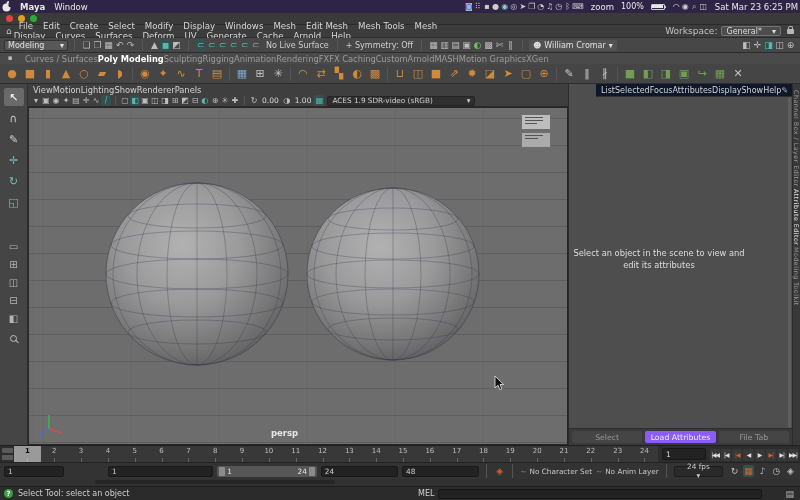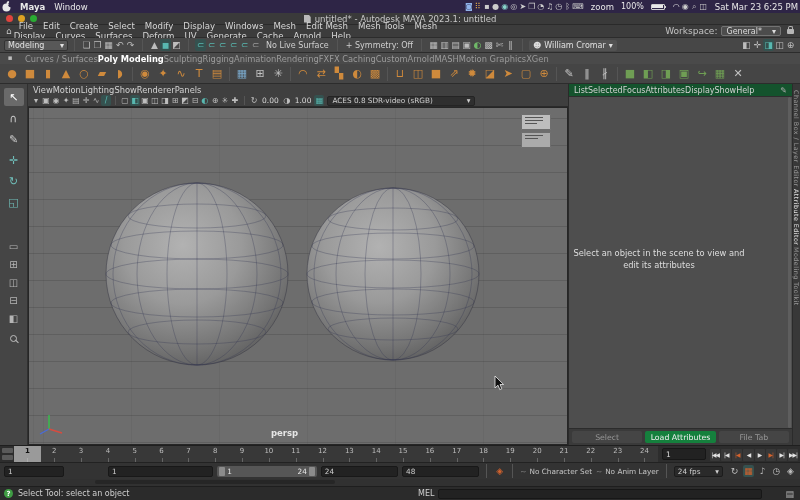--- a/index.html
+++ b/index.html
@@ -77,28 +77,28 @@
   .sphere{position:absolute;}
   #persp-label{position:absolute;left:242px;top:320px;font-size:8.5px;color:#e6e6e6;}
   #gizmo{position:absolute;left:8px;bottom:8px;}
   #hudthumb{position:absolute;right:12px;top:6px;width:34px;display:flex;flex-direction:column;gap:2px;}
   #hudthumb .card{width:30px;height:16px;background:#bdbdbd;border:1px solid #6e6e6e;border-radius:1px;padding:2px 3px;display:flex;flex-direction:column;gap:2px;}
   #hudthumb .card i{display:block;height:1px;background:#555;width:80%;}
   #cursor{position:absolute;left:465px;top:268px;}
 
   
   #aepanel{position:absolute;top:84px;left:568px;width:224px;bottom:55px;background:#4e4e4e;border-left:1px solid #2a2a2a;}
-  #aemenus{display:flex;align-items:center;height:13px;background:#14532d;border-bottom:1px solid #2e2e2e;padding:0 5px;font-size:8px;color:#d2d2d2;}
+  #aemenus{display:flex;align-items:center;height:13px;background:#0f172a;border-bottom:1px solid #2e2e2e;padding:0 5px;font-size:8px;color:#d2d2d2;margin-left:27px;}
   #aemenus .pin{margin-left:auto;font-size:8px;color:#aaa;}
   #aebody{position:absolute;top:13px;left:0;right:4px;bottom:17px;display:flex;align-items:flex-start;}
   #aehint{margin-top:150px;width:180px;text-align:center;font-size:8.3px;color:#dedede;line-height:1.5;}
   #aescroll{position:absolute;top:13px;bottom:17px;right:1px;width:3px;background:#5e5e5e;border-radius:2px;}
   #aebuttons{position:absolute;left:0;right:0;bottom:0;height:17px;background:#3a3a3a;border-top:1px solid #2c2c2c;display:flex;gap:3px;padding:2px 3px;}
   #aebuttons .btn{flex:1;display:flex;align-items:center;justify-content:center;font-size:7.8px;border-radius:2px;background:#454545;color:#969696;}
-  #aebuttons .btn.primary{background:#15803d;color:#efefef;}
+  #aebuttons .btn.primary{background:#8b5cf6;color:#efefef;}
 
   
   #sidestrip{position:absolute;top:84px;left:792px;width:8px;bottom:55px;background:#383838;border-left:1px solid #2b2b2b;display:flex;flex-direction:column;align-items:center;gap:14px;padding-top:6px;}
   #sidestrip .vtab{writing-mode:vertical-rl;font-size:6.3px;color:#9a9a9a;letter-spacing:.5px;}
   #sidestrip .vtab.active{color:#e0e0e0;}
 
   
   #timeslider{top:445px;height:17px;background:#2d2d2d;border-top:1px solid #1f1f1f;}
   #tgrip{position:absolute;left:2px;top:2px;width:11px;height:13px;display:flex;flex-direction:column;gap:2px;}
   #tgrip i{display:block;height:5px;background:#5a5a5a;border-radius:1px;}
@@ -110,21 +110,21 @@
   #transport{position:absolute;left:710px;right:2px;top:2px;height:13px;display:flex;gap:1px;align-items:center;}
   #transport .tbtn{flex:1;display:flex;align-items:center;justify-content:center;font-size:5.8px;color:#e2e2e2;letter-spacing:-1px;height:12px;background:#383838;border-radius:1px;}
 
   
   #rangerow{top:462px;height:17px;background:#333;border-top:1px solid #222;padding:0 4px;gap:4px;font-size:7.3px;}
   .rfield{height:11px;background:#222;border:1px solid #181818;border-radius:2px;color:#cfcfcf;display:flex;align-items:center;padding:0 3px;font-size:7.3px;}
   #rslider{width:106px;height:11px;background:#565656;border-radius:2px;position:relative;display:flex;align-items:center;justify-content:space-between;padding:0 2px;color:#e8e8e8;}
   #rslider .hnd{width:6px;height:9px;background:#8b8b8b;border-radius:1px;}
   #rangerow .dd{display:flex;align-items:center;gap:3px;color:#c5c5c5;white-space:nowrap;}
   #rangerow .right-icons{display:flex;gap:3px;margin-left:2px;}
-  .fpsbox{display:flex;align-items:center;justify-content:space-between;width:52px;height:11px;background:#2a2a2a;border:1px solid #1c1c1c;border-radius:2px;padding:0 3px;color:#cfcfcf;}
+  .fpsbox{display:flex;align-items:center;justify-content:center;width:52px;height:11px;background:#2a2a2a;border:1px solid #1c1c1c;border-radius:2px;padding:0 3px;color:#cfcfcf;flex-direction:column;}
 
   
   #grooverow{top:479px;height:7px;background:#313131;}
   #groove{position:absolute;left:95px;top:1px;width:240px;height:4px;background:#262626;border-radius:2px;}
   #helprow{top:486px;height:14px;background:#2b2b2b;border-top:1px solid #1e1e1e;padding:0 4px;gap:5px;}
   #helpico{width:9px;height:9px;border-radius:50%;background:#3f9d44;color:#fff;font-size:7px;font-weight:bold;display:flex;align-items:center;justify-content:center;}
   #helptext{font-size:8px;color:#cfcfcf;}
   #mellabel{position:absolute;left:418px;font-size:8px;color:#cfcfcf;}
   #melinput{position:absolute;left:438px;width:324px;height:10px;top:2px;background:#222;border:1px solid #171717;border-radius:2px;}
   #histico{position:absolute;right:6px;font-size:9px;color:#b5b5b5;}
@@ -146,21 +146,20 @@
       <span><span class="ico" style="color: rgb(143, 179, 232);">◙</span><span class="ico" style="color: rgb(216, 163, 74);">⠿</span><span class="ico" style="color: rgb(204, 204, 204);">▪</span><span class="ico" style="color: rgb(204, 204, 204);">●</span><span class="ico" style="color: rgb(134, 210, 201);">◉</span><span class="ico" style="color: rgb(204, 204, 204);">◎</span><span class="ico" style="color: rgb(204, 204, 204);">➤</span><span class="ico" style="color: rgb(204, 204, 204);">❐</span><span class="ico" style="color: rgb(204, 204, 204);">◔</span><span class="ico" style="color: rgb(204, 204, 204);">♫</span><span class="ico" style="color: rgb(204, 204, 204);">◷</span><span class="ico" style="color: rgb(204, 204, 204);">ᛒ</span><span class="ico" style="color: rgb(204, 204, 204);">⌨</span></span>
       <span>zoom</span>
       <span style="font-size:8px;">100%</span>
       <span class="batt"></span>
       <span><span class="ico" style="color: rgb(232, 232, 232);">◠</span><span class="ico" style="color: rgb(204, 204, 204);">◉</span><span class="ico" style="color: rgb(204, 204, 204);">⌕</span><span class="ico" style="color: rgb(204, 204, 204);">◫</span></span>
       <span>Sat Mar 23 6:25 PM</span>
     </div>
   </div>
 
   <div id="titlebar" class="row">
-    <span class="title"><span class="docico"></span><span>untitled* - Autodesk MAYA 2023.1: untitled</span></span>
     <span class="tl" style="background:#e0443e;"></span>
     <span class="tl" style="background:#dea123;"></span>
     <span class="tl" style="background:#2aab33;"></span>
   </div>
 
   <div id="menubar" class="row">
     <span class="home">⌂</span>
     <span><span class="menu-item">File</span><span class="menu-item">Edit</span><span class="menu-item">Create</span><span class="menu-item">Select</span><span class="menu-item">Modify</span><span class="menu-item">Display</span><span class="menu-item">Windows</span><span class="menu-item">Mesh</span><span class="menu-item">Edit Mesh</span><span class="menu-item">Mesh Tools</span><span class="menu-item">Mesh Display</span><span class="menu-item">Curves</span><span class="menu-item">Surfaces</span><span class="menu-item">Deform</span><span class="menu-item">UV</span><span class="menu-item">Generate</span><span class="menu-item">Cache</span><span class="menu-item">Arnold</span><span class="menu-item">Help</span></span>
     <span class="ws">
       <span>Workspace:</span>
@@ -284,21 +283,21 @@
       <span><span class="ico">▾</span><span class="ico">▣</span><span class="ico">◉</span><span class="ico">✦</span><span class="ico">▤</span><span class="ico">✛</span><span class="ico">∿</span><span class="ico" style="color: rgb(88, 184, 176); background: rgb(53, 81, 79); border-radius: 2px;">/</span></span>
       <span class="sep"></span>
       <span><span class="ico">▢</span><span class="ico" style="color: rgb(88, 184, 176); background: rgb(53, 81, 79); border-radius: 2px;">◧</span><span class="ico">▣</span><span class="ico">◫</span><span class="ico">◨</span><span class="ico">⊞</span><span class="ico">◩</span><span class="ico">⊟</span><span class="ico" style="color: rgb(88, 184, 176);">◐</span><span class="ico">⊕</span><span class="ico">✳</span><span class="ico">✚</span></span>
       <span class="sep"></span>
       <span class="ico">↻</span>
       <span class="gfield">0.00</span>
       <span class="ico">◑</span>
       <span class="gfield">1.00</span>
       <span class="ico tealbox teal">▦</span>
       <span class="csbox">
-          <span>ACES 0.8 SDR-video (sRGB)</span>
+          <span>ACES 1.9 SDR-video (sRGB)</span>
           <span>▾</span>
         </span>
     </div>
     <div id="viewport">
       <div class="vpgrid"></div>
 
       <svg class="sphere" style="left:75px;top:73px;" width="186" height="186">
         <defs>
           <radialGradient id="g1" cx="42%" cy="34%" r="72%">
             <stop offset="0%" stop-color="#b2b2b2"></stop>

